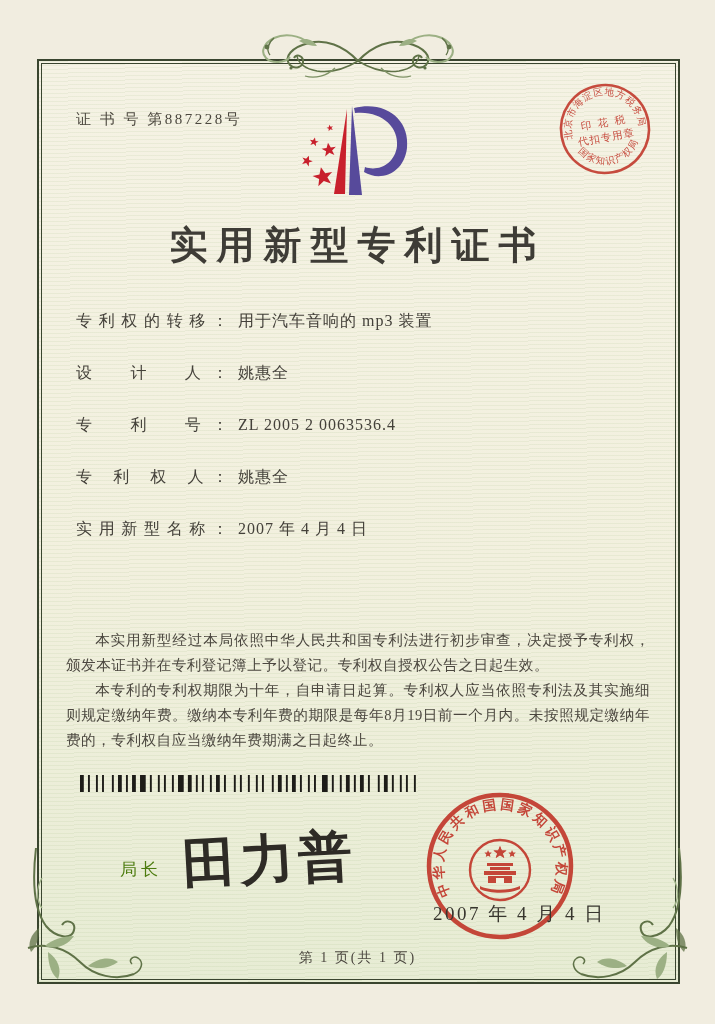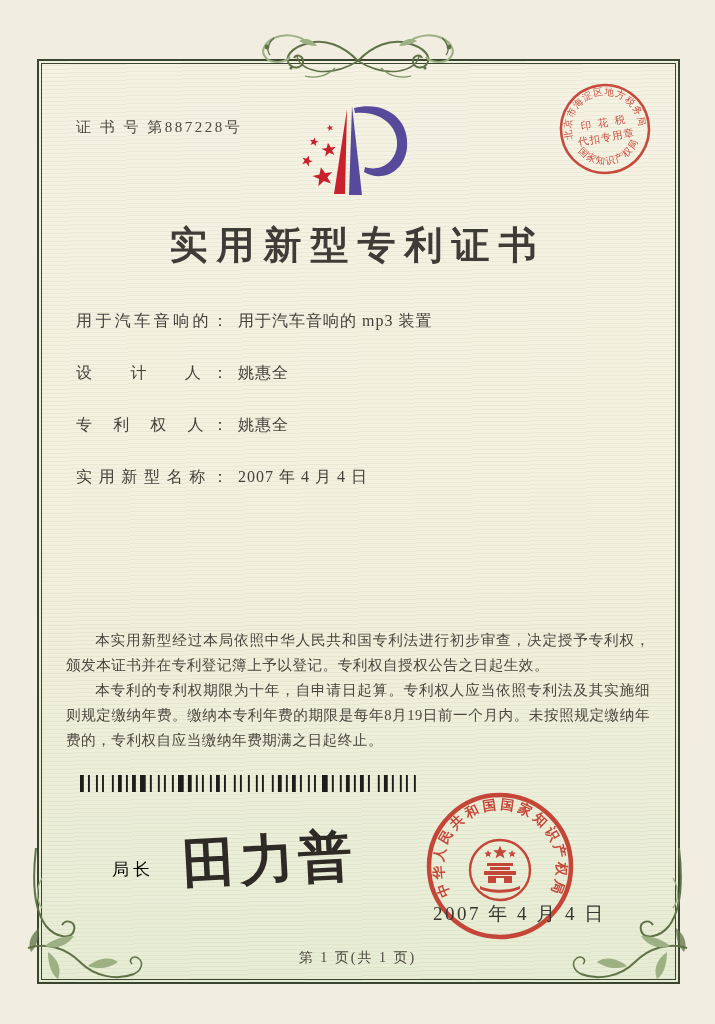--- a/index.html
+++ b/index.html
@@ -15,37 +15,37 @@
     border:2px solid var(--frame-green,#3a452f);
     background:
       repeating-linear-gradient(179deg, rgba(150,180,120,0.12) 0px, rgba(150,180,120,0.12) 1px, rgba(0,0,0,0) 1px, rgba(0,0,0,0) 4px),
       linear-gradient(180deg,#f5f2e4 0%,#f2f0de 55%,#e7ecd4 100%);
   }
   .frame-inner{position:absolute;inset:2px;border:1px solid var(--frame-green,#3a452f);}
   .orn-top{position:absolute;left:247px;top:34px;width:222px;height:52px;}
   .flourish{position:absolute;width:128px;height:138px;bottom:38px;}
   .flourish.left{left:20px;}
   .flourish.right{right:20px;transform:scaleX(-1);}
-  .cert-no{position:absolute;left:76px;top:118px;font-size:15px;letter-spacing:2.5px;color:#4c483f;}
+  .cert-no{position:absolute;left:76px;top:110px;font-size:15px;letter-spacing:2.5px;color:#4c483f;}
   .logo{position:absolute;left:278px;top:98px;width:160px;height:112px;}
   .title{
     position:absolute;left:0;top:220px;width:715px;text-align:center;
     font-size:38px;font-weight:600;letter-spacing:9px;color:#3e3c36;
   }
   .fields{position:absolute;left:76px;top:308px;margin:0;padding:0;list-style:none;font-size:16px;color:#44413a;}
   .fields li{margin:0 0 27px 0;line-height:25px;white-space:nowrap;}
   .flabel{display:inline-block;width:152px;text-align:justify;text-align-last:justify;}
   .fvalue{padding-left:10px;letter-spacing:1px;}
   .body-text{
     position:absolute;left:66px;top:628px;width:584px;
     font-size:14.6px;line-height:1.72;text-align:justify;color:#4b473f;
   }
   .body-text p{margin:0;text-indent:2em;letter-spacing:0.5px;}
   .barcode{position:absolute;left:80px;top:775px;width:340px;height:17px;}
-  .director-label{position:absolute;left:112px;top:858px;font-size:17px;letter-spacing:4px;color:#000000;}
+  .director-label{position:absolute;left:120px;top:858px;font-size:17px;letter-spacing:4px;color:#4d7c0f;}
   .signature{
     position:absolute;left:182px;top:824px;font-size:54px;color:#2e2b26;
     transform:rotate(-3deg);letter-spacing:4px;font-weight:600;
   }
   .seal{position:absolute;left:424px;top:790px;width:152px;height:152px;opacity:0.93;}
   .seal-date{position:absolute;left:433px;top:901px;font-size:19px;letter-spacing:2.5px;color:#37352e;z-index:5;}
   .tax-stamp{position:absolute;left:540px;top:64px;width:130px;height:130px;opacity:0.9;transform:rotate(-10deg);}
   .footer{position:absolute;left:0;top:949px;width:715px;text-align:center;font-size:14px;letter-spacing:2px;color:#4b473f;}
   svg text{font-family:"Liberation Serif","DejaVu Serif",serif;}
 </style>
@@ -123,22 +123,23 @@
     <text font-size="9.5" fill="#c23a2d" letter-spacing="1">
       <textPath href="#taxBot" startOffset="50%" text-anchor="middle">国家知识产权局</textPath>
     </text>
     <text x="65" y="62" font-size="10.5" fill="#c23a2d" text-anchor="middle" letter-spacing="2">印 花 税</text>
     <text x="65" y="77" font-size="10.5" fill="#c23a2d" text-anchor="middle" letter-spacing="1">代扣专用章</text>
   </svg>
 
   <div class="title">实用新型专利证书</div>
 
   <ul class="fields">
-    <li><span class="flabel">用于汽车音响的：</span><span class="fvalue">用于汽车音响的 mp3 装置</span></li>
+    <li><span class="flabel">专利权的转移：</span><span class="fvalue">用于汽车音响的 mp3 装置</span></li>
     <li><span class="flabel">设　计　人：</span><span class="fvalue">姚惠全</span></li>
+    <li><span class="flabel">专　利　号：</span><span class="fvalue">ZL 2005 2 0063536.4</span></li>
     <li><span class="flabel">专 利 权 人：</span><span class="fvalue">姚惠全</span></li>
     <li><span class="flabel">实用新型名称：</span><span class="fvalue">2007 年 4 月 4 日</span></li>
   </ul>
 
   <div class="body-text">
     <p>本实用新型经过本局依照中华人民共和国专利法进行初步审查，决定授予专利权，颁发本证书并在专利登记簿上予以登记。专利权自授权公告之日起生效。</p>
     <p>本专利的专利权期限为十年，自申请日起算。专利权人应当依照专利法及其实施细则规定缴纳年费。缴纳本专利年费的期限是每年8月19日前一个月内。未按照规定缴纳年费的，专利权自应当缴纳年费期满之日起终止。</p>
   </div>
 
   <svg class="barcode" id="barcode-svg" preserveAspectRatio="none" viewBox="0 0 268.5 17">

